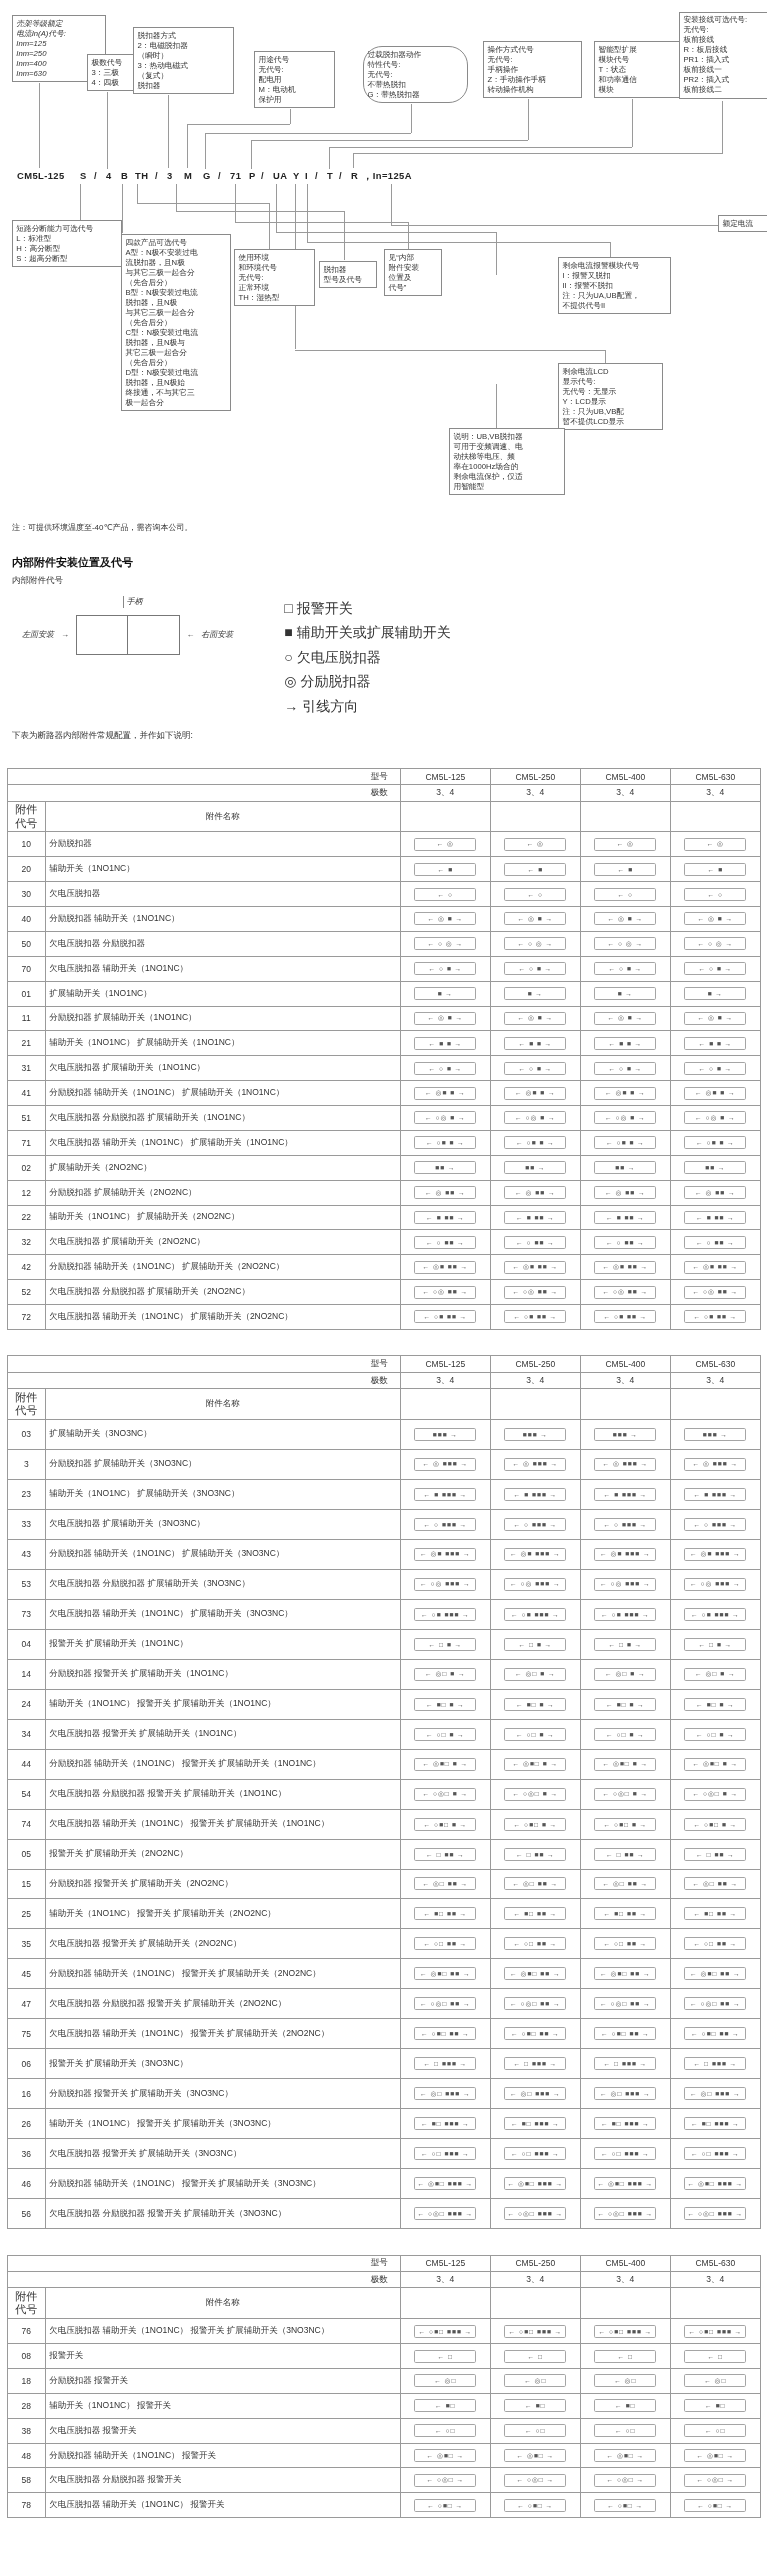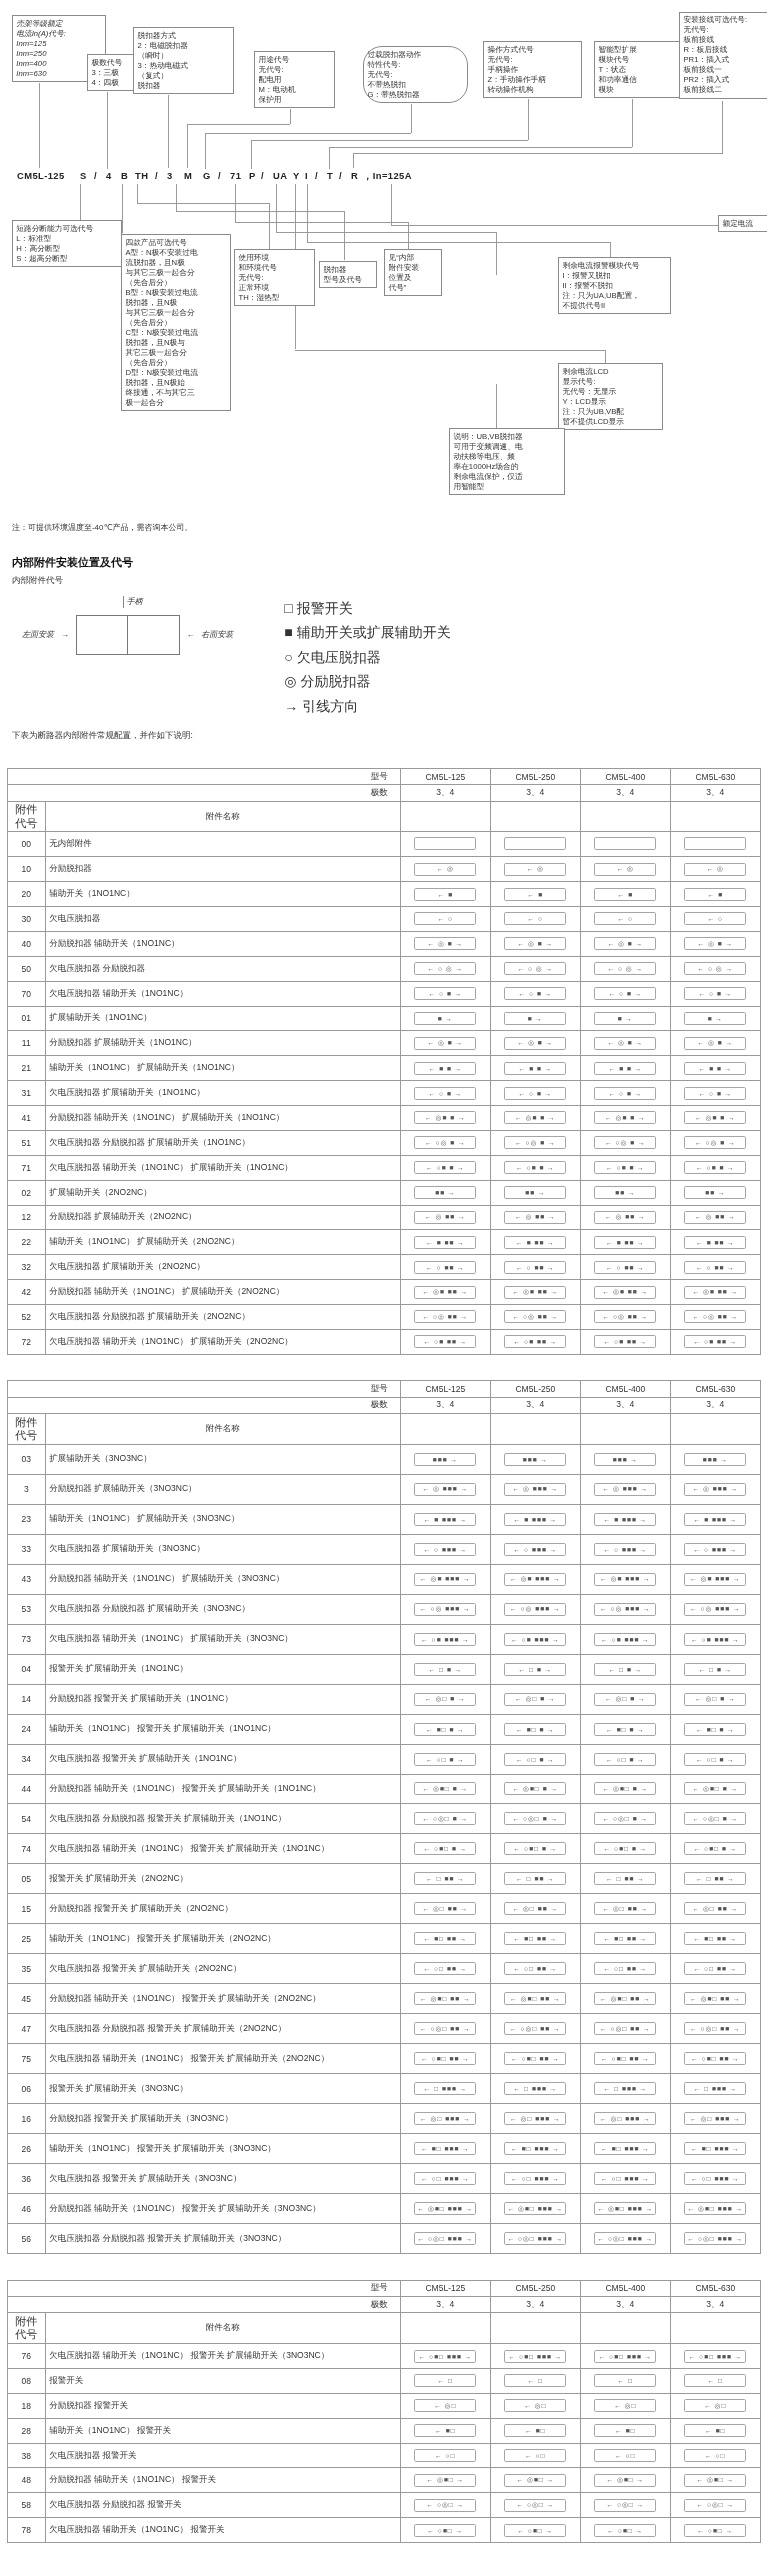--- a/index.html
+++ b/index.html
@@ -272,28 +272,20 @@
 代号</th>
           <th>附件名称</th>
           <th></th>
           <th></th>
           <th></th>
           <th></th>
         </tr>
       </thead>
       <tbody>
         <tr>
-          <td class="code">00</td>
-          <td class="name">无内部附件</td>
-          <td class="sym"><span class="mini"></span></td>
-          <td class="sym"><span class="mini"></span></td>
-          <td class="sym"><span class="mini"></span></td>
-          <td class="sym"><span class="mini"></span></td>
-        </tr>
-        <tr>
           <td class="code">10</td>
           <td class="name">分励脱扣器</td>
           <td class="sym"><span class="mini">← ◎</span></td>
           <td class="sym"><span class="mini">← ◎</span></td>
           <td class="sym"><span class="mini">← ◎</span></td>
           <td class="sym"><span class="mini">← ◎</span></td>
         </tr>
         <tr>
           <td class="code">20</td>
           <td class="name">辅助开关（1NO1NC）</td>

